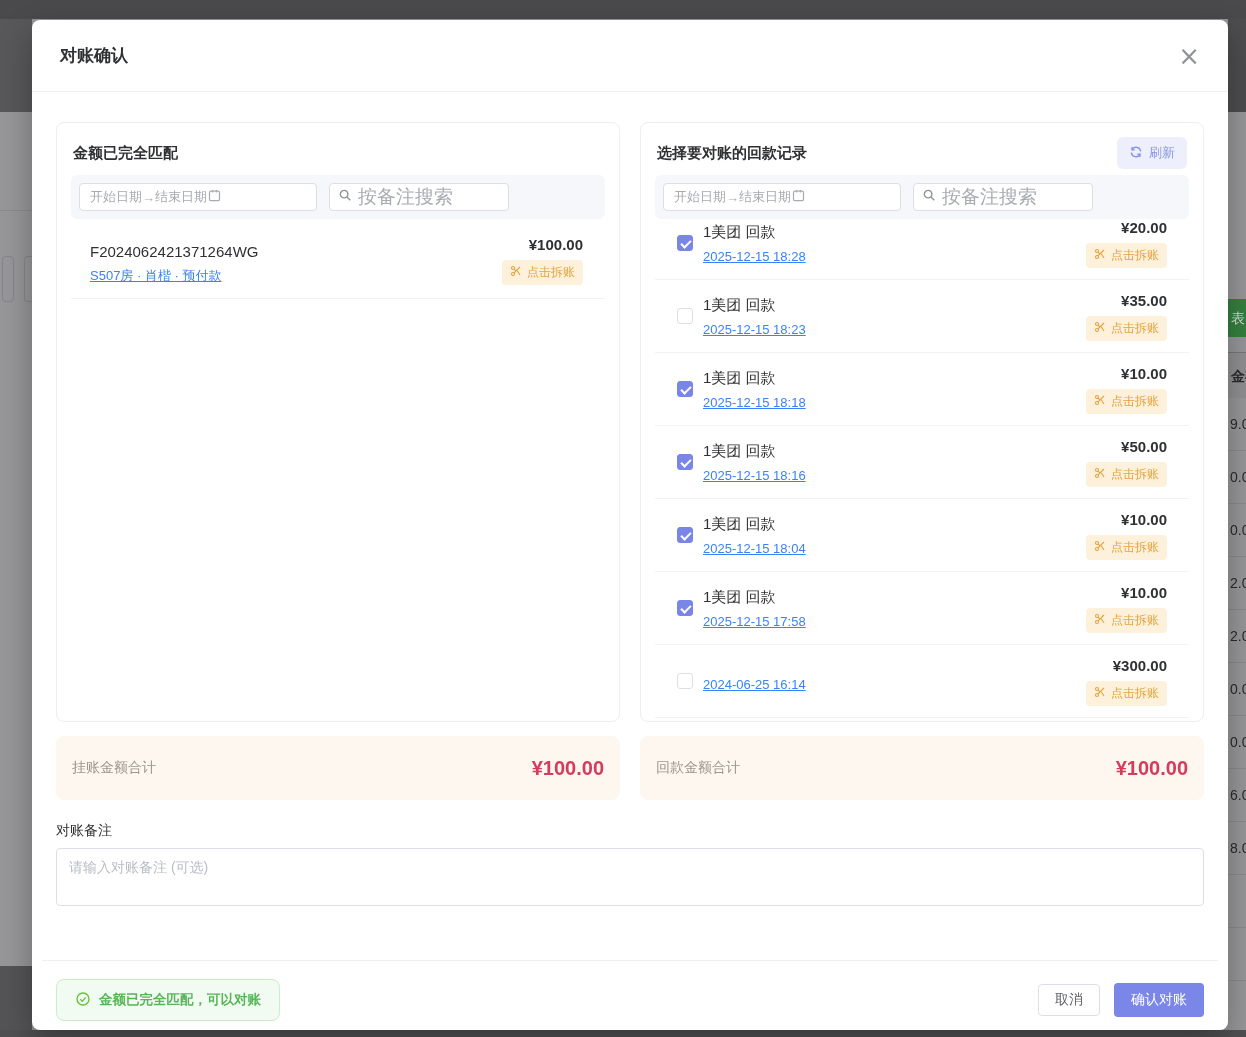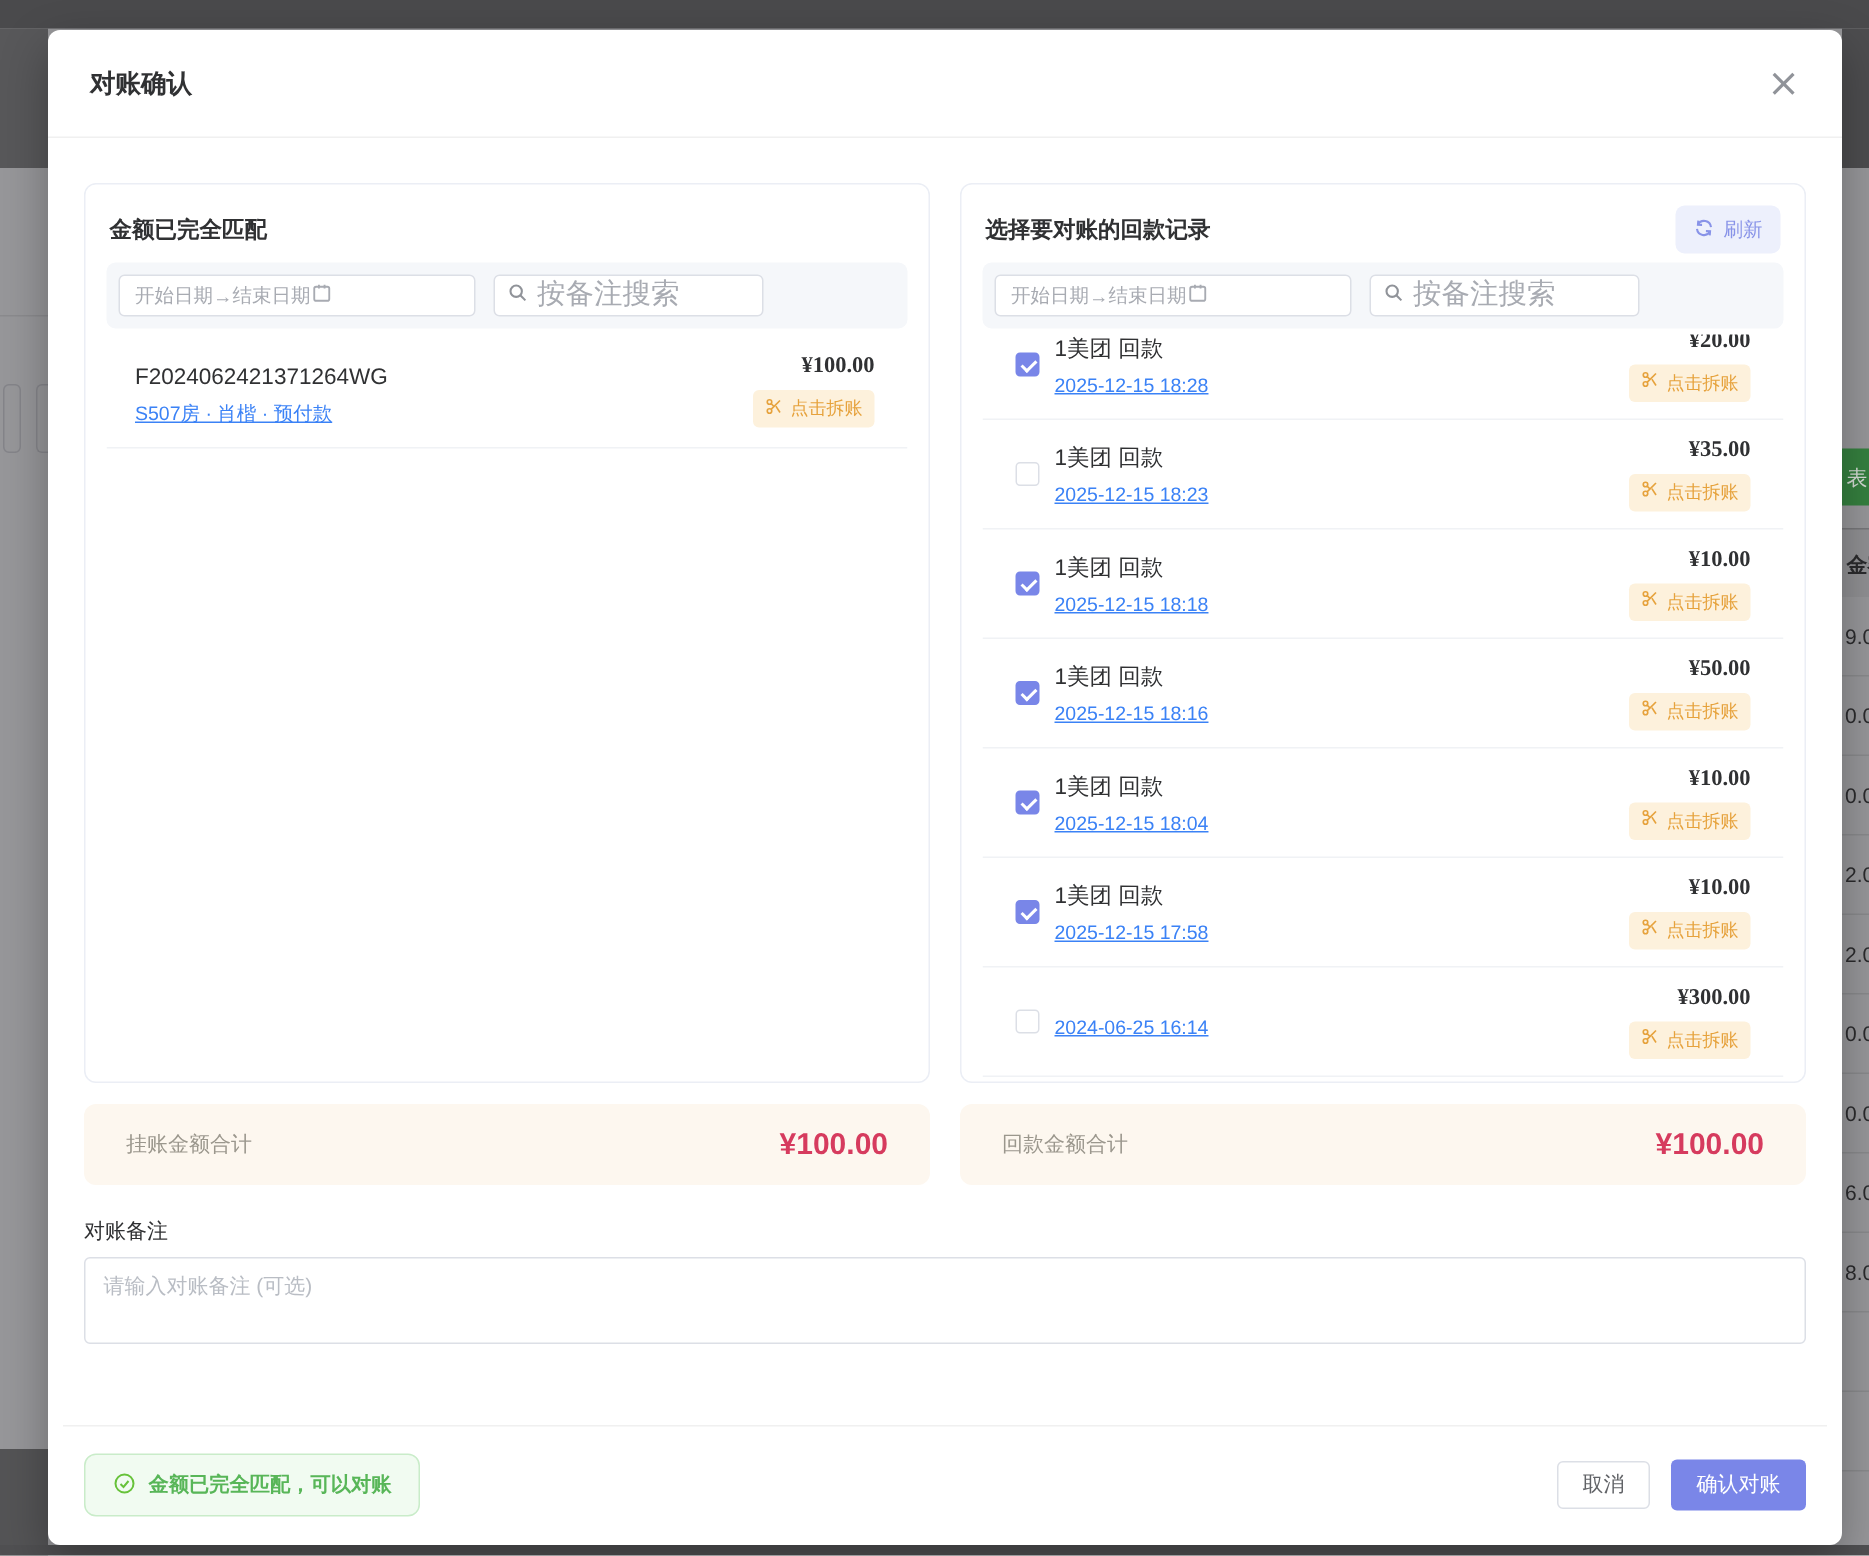--- a/index.html
+++ b/index.html
@@ -66,35 +66,35 @@
 
   .record-list { flex:1; overflow:hidden; margin-top:4px; }
   .list-scroll.clipped { margin-top:-16px; }
 
   .row { display:flex; align-items:center; border-bottom:1px solid #f0f2f5; }
   .pay-row { padding:10px 22px 10px 22px; min-height:73px; }
   .debt-row { padding:13px 22px 13px 19px; min-height:72px;align-items:flex-end; }
   .row-main { flex:1; min-width:0; }
   .row-title { font-size:15px; color:#303133; }
   .row-sub, .row-time { font-size:13px; color:#3b82f6; margin-top:7px;text-decoration:underline; }
-  .row-right { text-align:right; display:flex; flex-direction:column; align-items:flex-end;font-family:Liberation Serif, serif; }
+  .row-right { text-align:right; display:flex; flex-direction:column; align-items:flex-end; }
   .row-amount { font-size:15px; font-weight:700; color:#303133; }
 
   .split-badge { display:inline-flex; align-items:center; gap:5px; margin-top:7px;
                  background:#fdf1dc; color:#e6a23c; font-size:12px; padding:4px 8px; border-radius:4px; cursor:pointer; }
 
   .checkbox { width:16px; height:16px; border:1px solid #dcdfe6; border-radius:3px; background:#fff;
               margin-right:10px; flex:none; position:relative; cursor:pointer; }
   .checkbox.checked { background:#7986e8; border-color:#7986e8; }
   .checkbox.checked::after { content:""; position:absolute; left:5px; top:2px; width:4px; height:8px;
               border-right:2px solid #fff; border-bottom:2px solid #fff; transform:rotate(45deg); }
 
   .totals-row { display:flex; gap:20px; margin-top:14px; }
-  .total-box { flex:1; height:54px; background:#fdf7ef; border-radius:8px;
-               display:flex; align-items:center; justify-content:space-between; padding:0 28px; }
+  .total-box { flex:1; height:64px; background:#fdf7ef; border-radius:8px;
+               display:flex; align-items:center; justify-content:space-between; padding:0 16px; }
   .total-label { font-size:14px; color:#9b978d; }
   .total-amount { font-size:20px; font-weight:700; color:#d63b5e; }
 
   .note-label { margin-top:22px; font-size:14px; color:#303133; }
   .note-area  { margin-top:8px; height:58px; border:1px solid #dcdfe6; border-radius:4px; }
   .note-area textarea { width:100%; height:100%; border:none; outline:none; resize:none;
                padding:10px 12px; font-size:14px; font-family:inherit; color:#303133; background:transparent; }
   .note-area textarea::placeholder { color:#b9bdc4; }
 
   .modal-footer { margin:54px 10px 0; border-top:1px solid #f0f0f0; padding:18px 14px 0;

